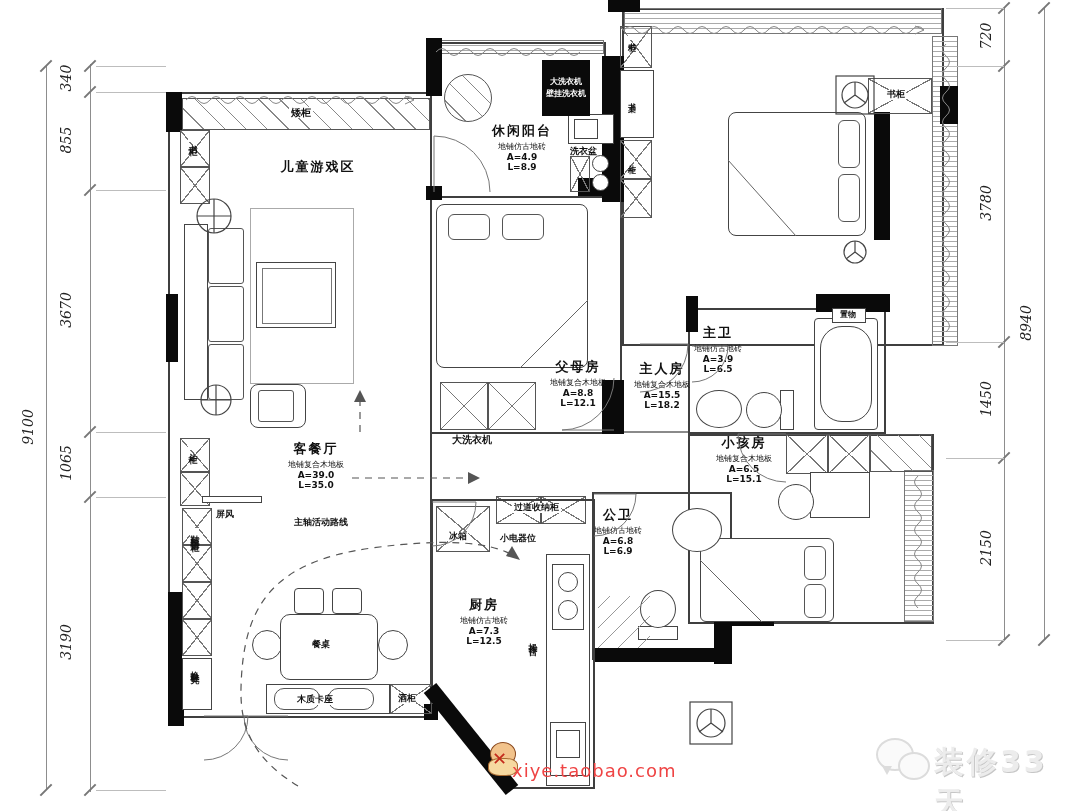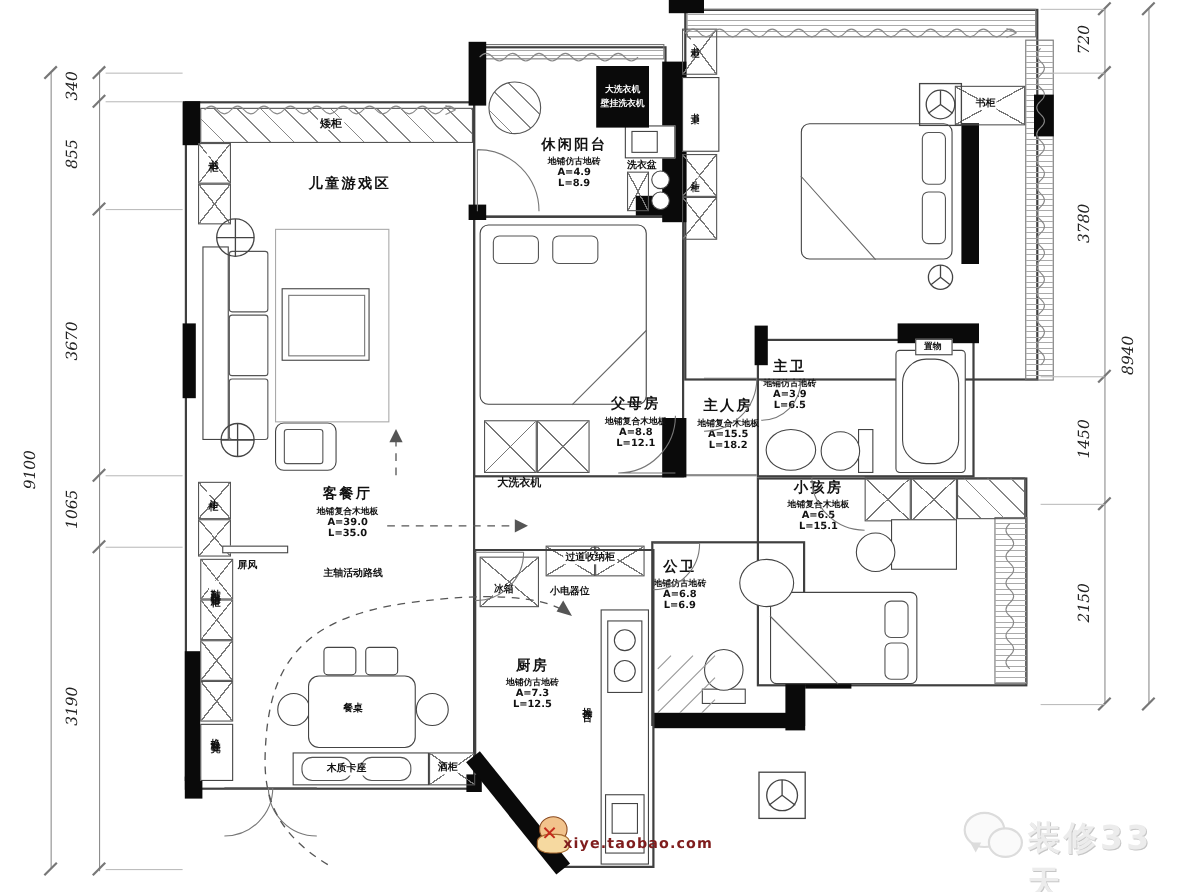--- a/index.html
+++ b/index.html
@@ -15,35 +15,35 @@
       background:repeating-linear-gradient(45deg,transparent 0 14px,#888 14px 15px)}
   .hlines{position:absolute;box-sizing:border-box;border:1px solid #777;
       background:repeating-linear-gradient(180deg,transparent 0 4px,#aaa 4px 5px)}
   .furn{position:absolute;box-sizing:border-box;border:1.4px solid #444;background:#fff}
   .round{border-radius:50%}
   .lbl{position:absolute;font-weight:bold;color:#111;white-space:nowrap;font-size:10px;line-height:1.1}
   .s9{font-size:9px}.s8{font-size:8px}
   .vlbl{writing-mode:vertical-rl;letter-spacing:2px;line-height:1}
   .roomlbl{position:absolute;transform:translateX(-50%);text-align:center;color:#111;z-index:6}
   .roomlbl .nm{font-size:13px;font-weight:bold;letter-spacing:2px;white-space:nowrap}
-  .roomlbl .fl{font-size:8px;font-weight:bold;white-space:nowrap;margin-top:1px}
+  .roomlbl .fl{font-size:8px;font-weight:normal;white-space:nowrap;margin-top:1px}
   .roomlbl .al{font-size:9px;font-weight:bold;white-space:nowrap}
   .pillow{position:absolute;box-sizing:border-box;border:1px solid #555;border-radius:6px;background:#fff}
   .cushion{position:absolute;box-sizing:border-box;border:1px solid #555;border-radius:3px;background:#fff}
   .dimline{position:absolute;width:1px;background:#8d8d8d}
   .tick{position:absolute;width:16px;height:2px;background:#777;transform:rotate(-45deg)}
   .ext{position:absolute;height:1px;background:#bdbdbd}
   .dimnum{position:absolute;width:48px;text-align:center;transform:rotate(-90deg);
       font-family:"DejaVu Serif",serif;font-style:italic;font-size:14px;color:#222;white-space:nowrap}
   .blackbox{position:absolute;background:#0a0a0a;color:#fff;font-weight:bold;font-size:8px;line-height:1.5;
       text-align:center;display:flex;flex-direction:column;justify-content:center;z-index:5}
   .overlay{position:absolute;left:0;top:0;pointer-events:none;z-index:7}
   .wm-brand{position:absolute;font-size:30px;font-weight:bold;color:#ececec;letter-spacing:3px;
       text-shadow:1px 1px 0 #c6c6c6,-1px -1px 0 #fff;z-index:9}
-  .wm-site{position:absolute;font-size:13px;font-weight:bold;color:#7f1d1d;letter-spacing:1px;z-index:9}
+  .wm-site{position:absolute;font-size:18px;font-weight:normal;color:#ef4444;letter-spacing:1px;z-index:9}
   .bubble{position:absolute;border:2px solid #dcdcdc;background:#fafafa;border-radius:50%}
 </style>
 </head>
 <body>
 
 <div class="plan">
 
   <div class="rm" style="left:168px;top:92px;width:264px;height:626px"></div>
   <div class="rm" style="left:430px;top:42px;width:176px;height:156px"></div>
   <div class="rm" style="left:430px;top:196px;width:192px;height:238px"></div>

